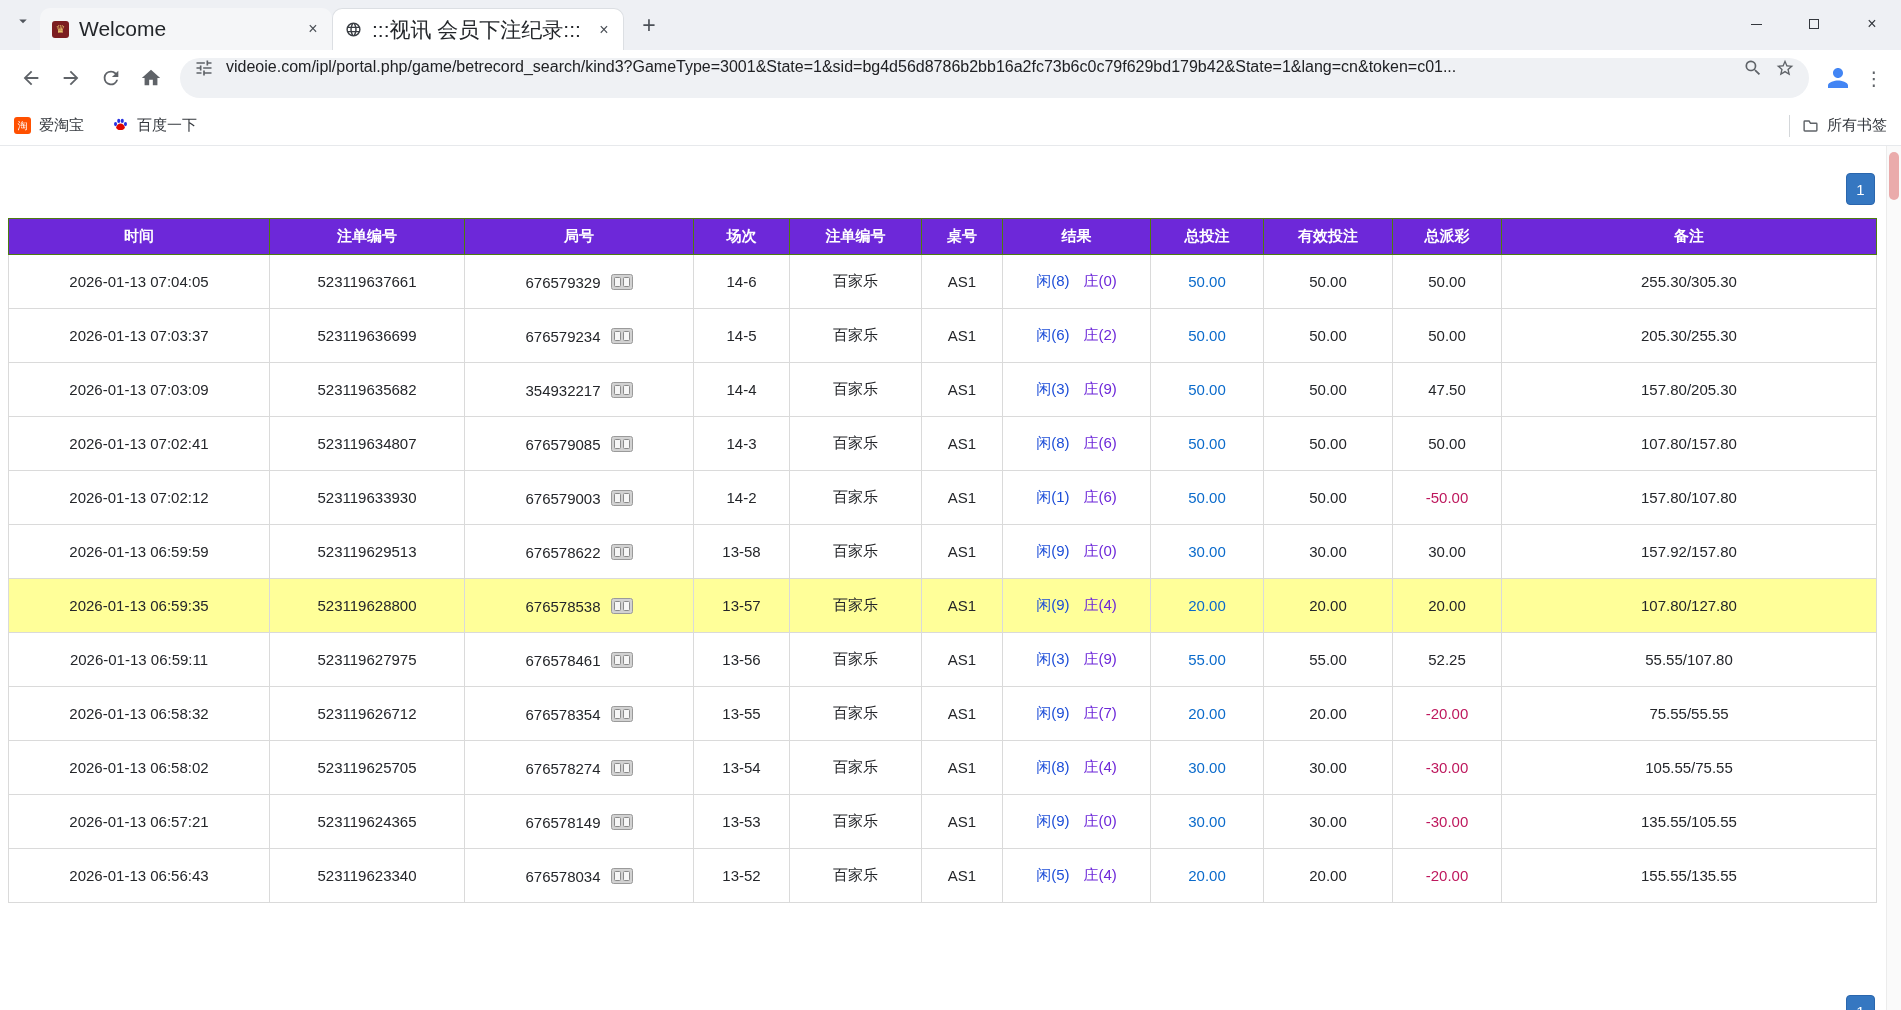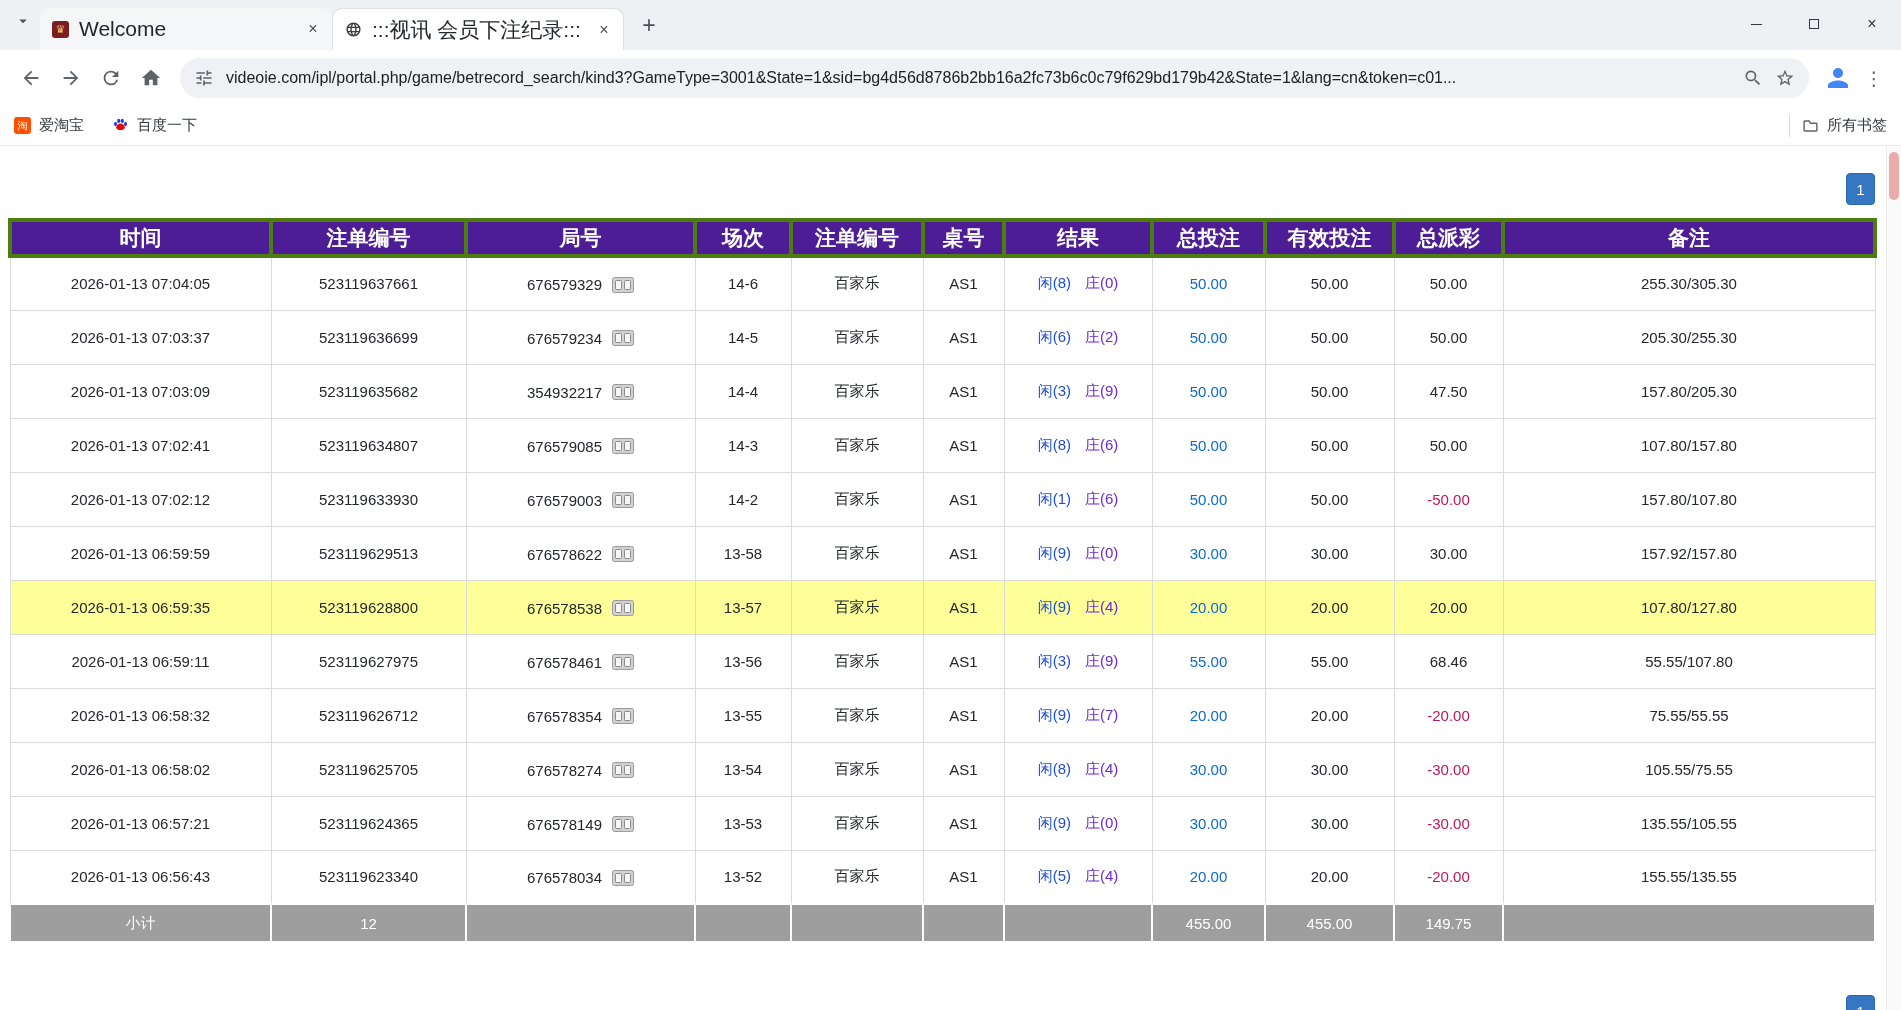--- a/index.html
+++ b/index.html
@@ -21,21 +21,21 @@
   .wincontrols{position:absolute;top:0;right:0;height:48px;display:flex}
   .winbtn{width:58px;height:48px;display:flex;align-items:center;justify-content:center}
   .win-line{width:11px;height:1px;background:#33373d}
   .win-rect{width:10px;height:10px;border:1px solid #33373d}
   .win-x{font-size:16px;color:#33373d}
 
   
   .toolbar{height:56px;background:#fff;display:flex;align-items:center;padding:0 12px;gap:2px;flex:0 0 auto}
   .navbtn{width:38px;height:38px;border-radius:50%;display:flex;align-items:center;justify-content:center;flex:0 0 auto}
   .ic{width:22px;height:22px;fill:#5f6368}
-  .omnibox{flex:1;height:40px;background:#eff1f4;border-radius:20px;display:flex;align-items:center;padding:0 14px;margin:0 8px;min-width:0}
+  .omnibox{flex:1;height:40px;background:#eff1f4;border-radius:20px;display:flex;padding:0 14px;margin:0 8px;min-width:0}
   .omni-ic{width:20px;height:20px;fill:#5f6368;flex:0 0 auto}
   .url{flex:1;font-size:16px;color:#202124;white-space:nowrap;overflow:hidden;margin:0 12px;min-width:0}
   .avatar-btn{width:38px;height:38px;display:flex;align-items:center;justify-content:center}
   .avatar-ic{width:30px;height:30px;fill:#4285f4}
   .menu-btn{width:30px;height:38px;display:flex;align-items:center;justify-content:center;font-size:19px;color:#5f6368}
 
   
   .bookmarks{height:40px;background:#fff;border-bottom:1px solid #e7e9ec;display:flex;align-items:center;padding:0 14px;gap:28px;flex:0 0 auto}
   .bm{display:flex;align-items:center;gap:8px;font-size:15px;color:#33373d}
   .bm-fav{width:17px;height:17px;display:flex;align-items:center;justify-content:center;flex:0 0 auto}
@@ -45,21 +45,21 @@
 
   
   .content{flex:1;position:relative;background:#fff;overflow:hidden}
   .page-btn{position:absolute;width:29px;height:32px;background:#3577c1;border:1px solid #2a66ad;border-radius:4px;color:#fff;font-size:15px;display:flex;align-items:center;justify-content:center;cursor:pointer}
   .page-btn.top{top:27px;right:26px}
   .page-btn.bottom{bottom:-17px;right:26px}
   .scrollbar{position:absolute;top:0;right:0;width:15px;height:100%;background:#fafafa;border-left:1px solid #ececec}
   .scroll-thumb{position:absolute;top:6px;left:2px;width:10px;height:48px;border-radius:5px;background:#eaabab}
 
   table.records{border-collapse:collapse;table-layout:fixed;width:1869px;margin:72px 0 0 8px;font-size:15px;color:#24262a}
-  .records thead th{background:#4c1d95;color:#fff;font-weight:bold;height:36px;border:4px solid #4d7c0f;font-size:21px}
+  .records thead th{background:#6d28d9;color:#fff;font-weight:bold;height:36px;border:1px solid #4d7c0f;font-size:15px}
   .records tbody td{height:54px;border:1px solid #dadada;text-align:center;background:#fff;overflow:hidden}
   .records tr.highlight td{background:#ffff99}
   .records .summary td{height:38px;background:#9e9e9e;border:2px solid #fff;color:#fff;text-align:center}
   .bet-link{color:#0b6bcb;text-decoration:none;cursor:pointer}
   .res-player{color:#1d4ed8}
   .res-banker{color:#6d28d9;margin-left:14px}
   td.neg{color:#be185d}
   .replay-btn{display:inline-flex;vertical-align:middle;margin-left:10px;cursor:pointer}
   .round-no{vertical-align:middle}
 </style>
@@ -356,21 +356,21 @@
                   <rect x="3.5" y="3.5" width="6" height="9" rx="1" fill="#f6f6f6" stroke="#8a8a8a"></rect>
                   <rect x="12.5" y="3.5" width="6" height="9" rx="1" fill="#f6f6f6" stroke="#8a8a8a"></rect>
                 </svg>
               </span></td>
     <td>13-56</td>
     <td>百家乐</td>
     <td>AS1</td>
     <td><span class="res-player">闲(3)</span><span class="res-banker">庄(9)</span></td>
     <td><a class="bet-link">55.00</a></td>
     <td>55.00</td>
-    <td>68.46</td>
+    <td>52.25</td>
     <td>55.55/107.80</td>
   </tr>
 
   <tr>
     <td>2026-01-13 06:58:32</td>
     <td>523119626712</td>
     <td><span class="round-no">676578354</span><span class="replay-btn">
                 <svg width="22" height="16" viewBox="0 0 22 16">
                   <rect x="0.5" y="0.5" width="21" height="15" rx="2" fill="#d2d2d2" stroke="#9a9a9a"></rect>
                   <rect x="3.5" y="3.5" width="6" height="9" rx="1" fill="#f6f6f6" stroke="#8a8a8a"></rect>
@@ -441,33 +441,20 @@
     <td>百家乐</td>
     <td>AS1</td>
     <td><span class="res-player">闲(5)</span><span class="res-banker">庄(4)</span></td>
     <td><a class="bet-link">20.00</a></td>
     <td>20.00</td>
     <td class="neg">-20.00</td>
     <td>155.55/135.55</td>
   </tr>
 </tbody>
       <tbody>
-        <tr class="summary">
-          <td>小计</td>
-          <td>12</td>
-          <td></td>
-          <td></td>
-          <td></td>
-          <td></td>
-          <td></td>
-          <td>455.00</td>
-          <td>455.00</td>
-          <td>149.75</td>
-          <td></td>
-        </tr>
       </tbody>
     </table>
 
     <div class="page-btn bottom">1</div>
 
     <div class="scrollbar">
       <div class="scroll-thumb"></div>
     </div>
   </div>
 

